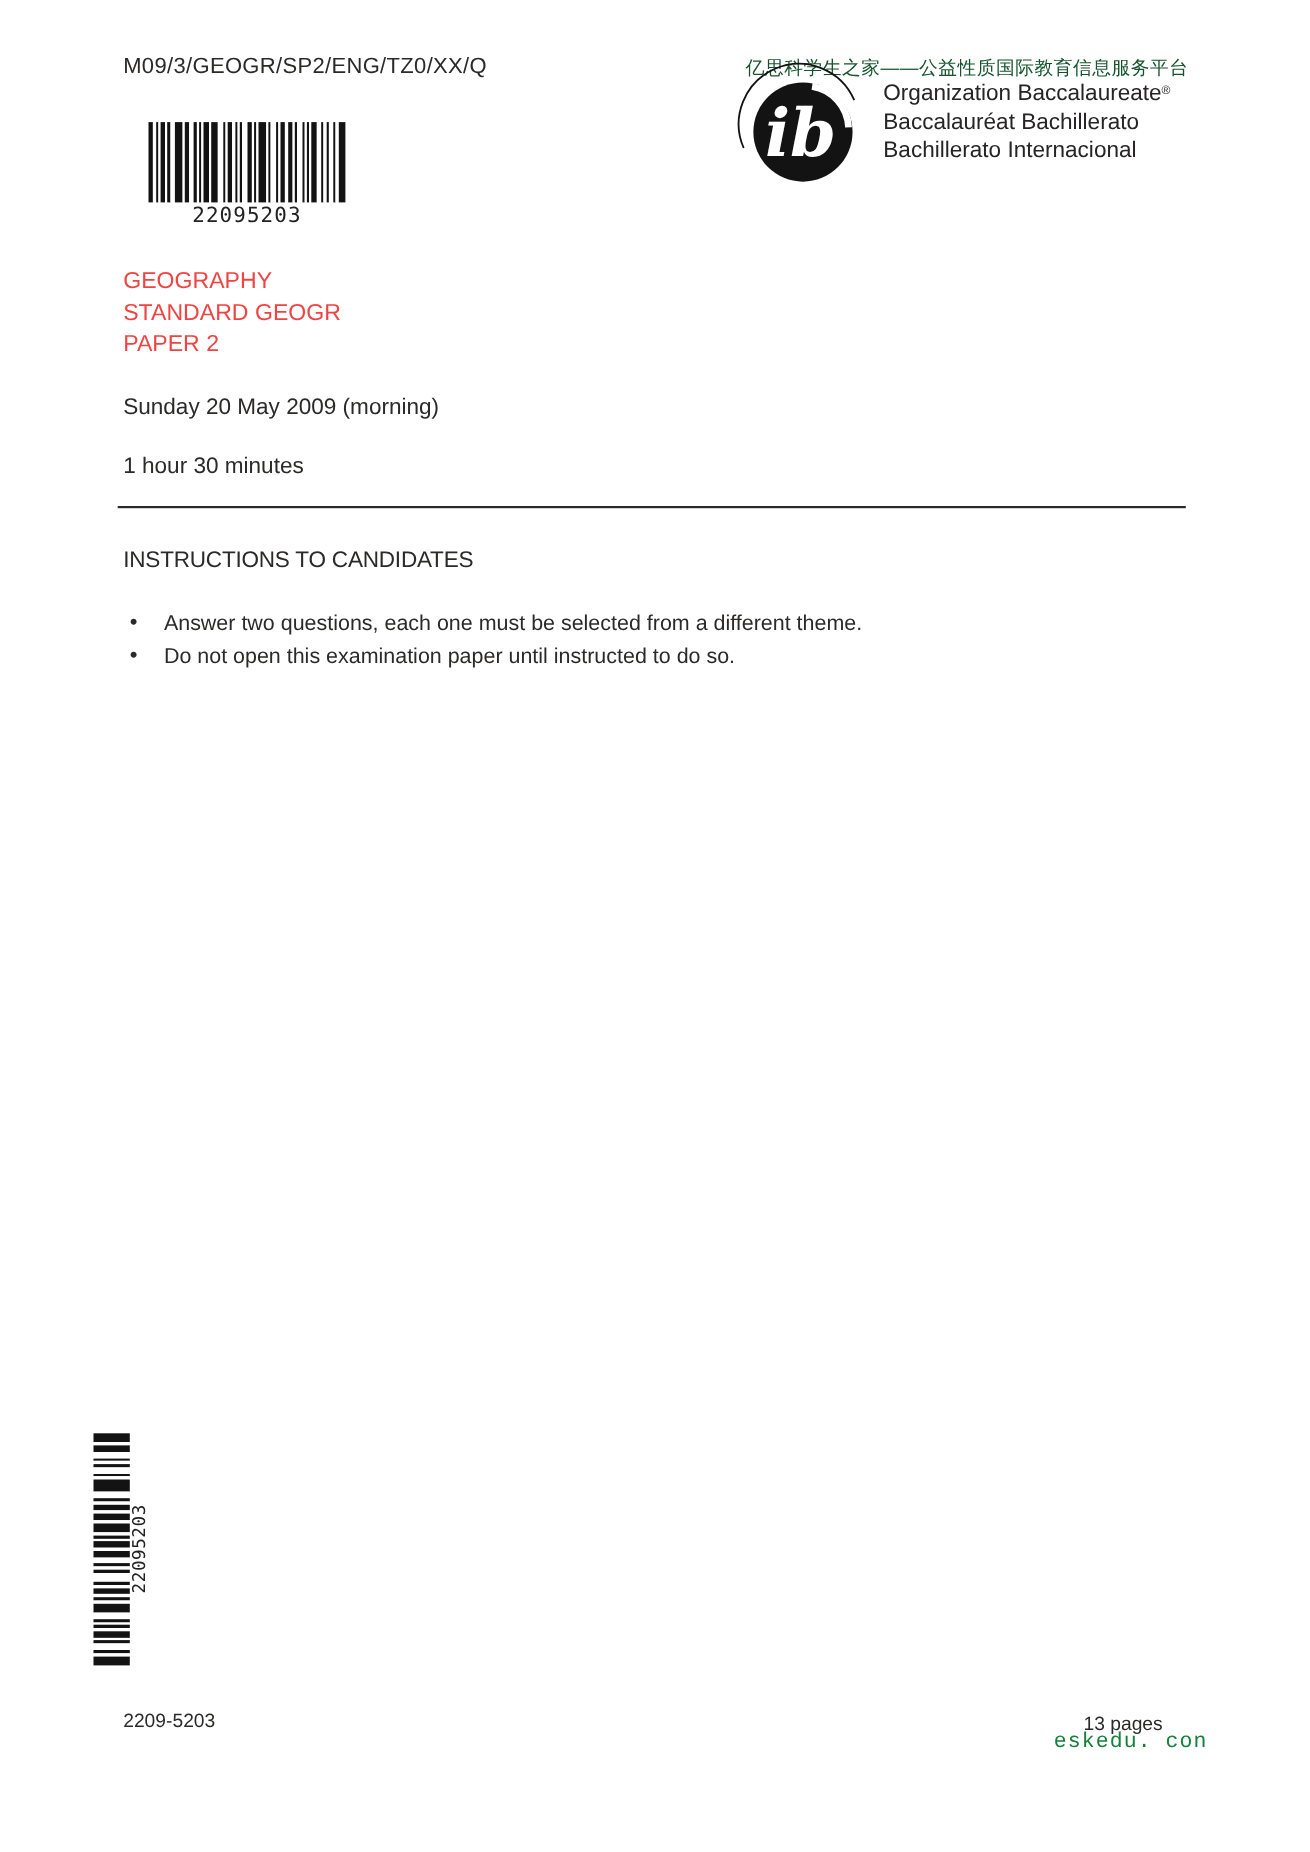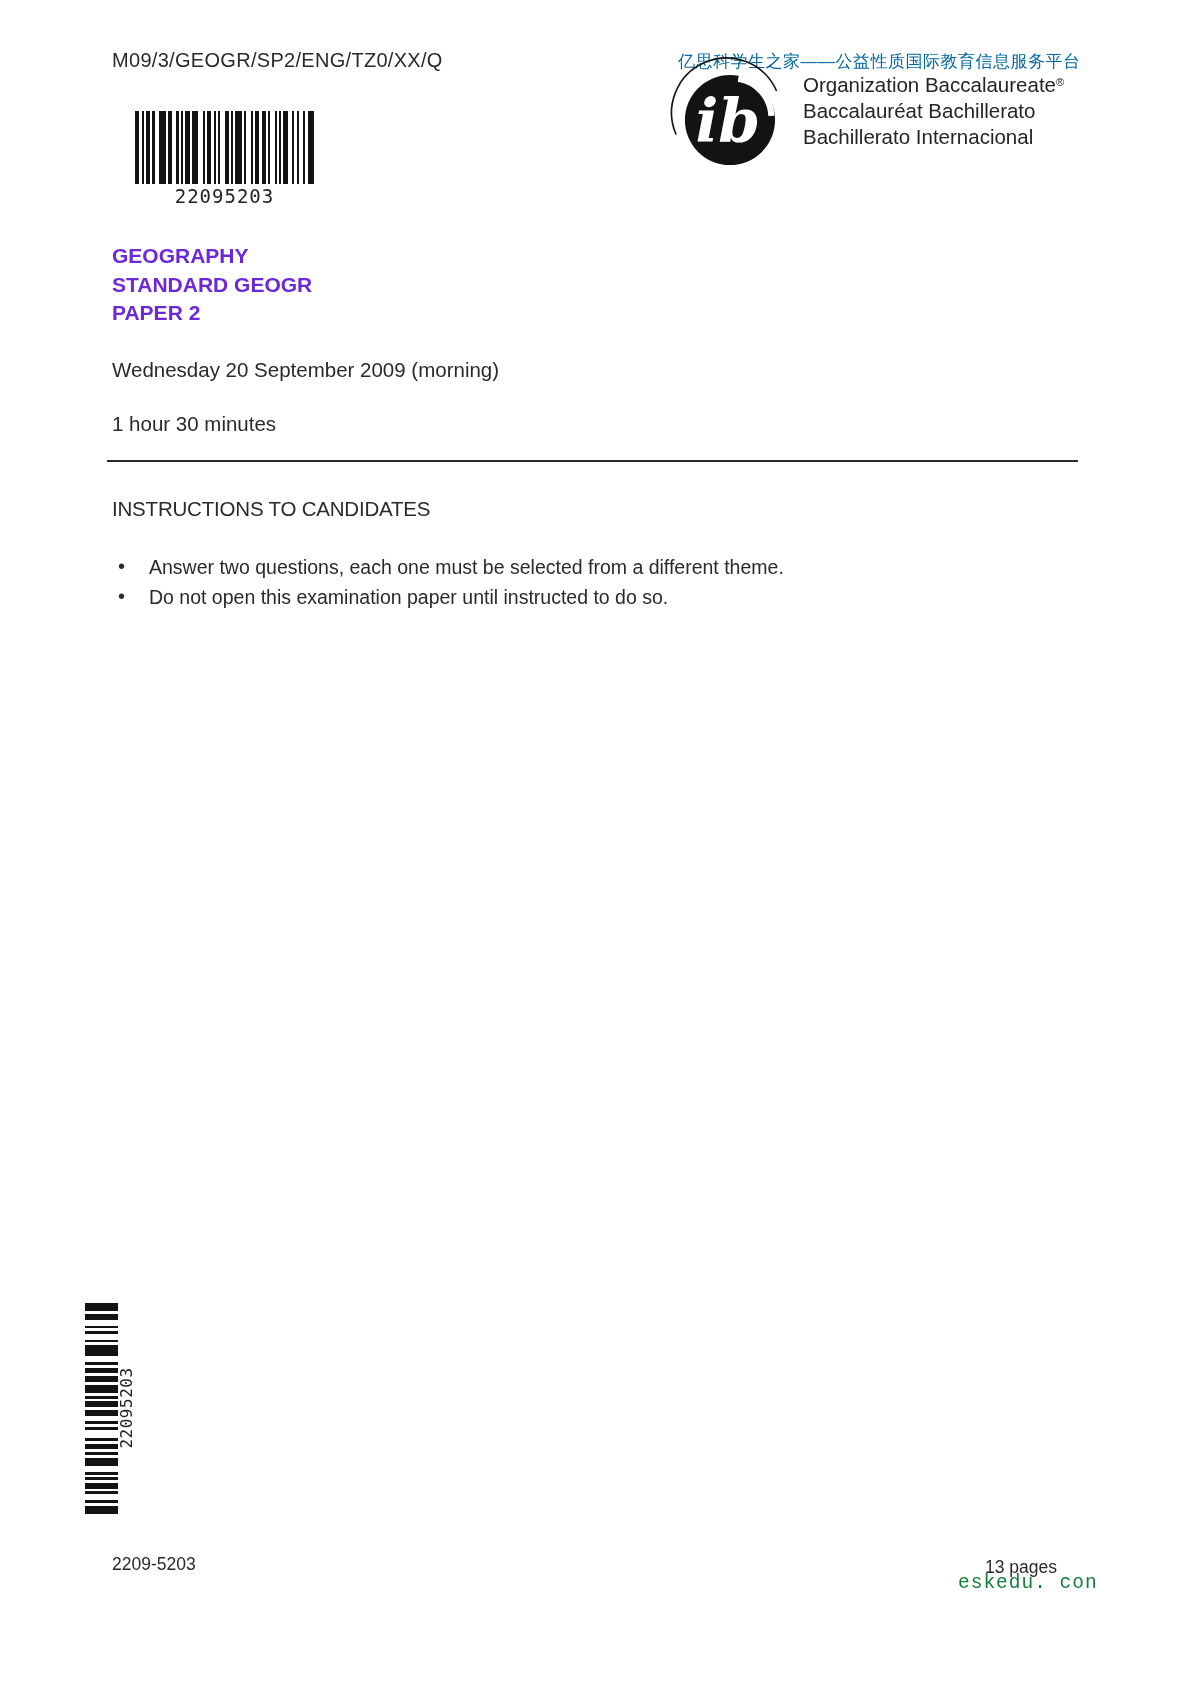--- a/index.html
+++ b/index.html
@@ -12,29 +12,29 @@
 
   
   .paper-code{left:112px;top:49px;font-size:20px;letter-spacing:.3px;color:#2b2a29;}
 
   
   .barcode-top{left:135px;top:111px;width:179px;height:73px;display:flex;flex-direction:row;}
   .barcode-top-number{left:135px;top:185px;width:179px;text-align:center;
     font-family:"DejaVu Sans Mono","Liberation Mono",monospace;font-size:19px;letter-spacing:1px;color:#222;}
 
   
-  .wm-top{left:678px;top:50px;font-size:17px;color:#0369a1;letter-spacing:.5px;white-space:nowrap;}
+  .wm-top{left:678px;top:50px;font-size:17px;color:#14532d;letter-spacing:.5px;white-space:nowrap;}
 
   
   .logo-svg{left:674px;top:62px;}
   .ib-lines{left:803px;top:70px;font-size:20.5px;line-height:25.8px;color:#262424;white-space:nowrap;}
   .ib-lines sup{font-size:11px;vertical-align:6px;}
 
   
-  .title-block{left:112px;top:242px;font-size:21px;font-weight:bold;line-height:28.6px;color:#6d28d9;}
+  .title-block{left:112px;top:242px;font-size:21px;font-weight:normal;line-height:28.6px;color:#ef4444;}
   .date-line{left:112px;top:358px;font-size:20.5px;}
   .duration{left:112px;top:412px;font-size:20.5px;}
 
   .rule{left:107px;top:460px;width:971px;height:2px;background:#2b2a29;}
 
   .instructions-heading{left:112px;top:497px;font-size:20.5px;letter-spacing:-.2px;color:#2b2a29;}
 
   .bullet-list{left:112px;top:556px;width:780px;list-style:none;margin:0;padding:0;}
   .bullet-list li{position:relative;padding-left:37px;margin-bottom:7px;font-size:19.5px;color:#2b2a29;}
   .bullet-list li::before{content:"\2022";position:absolute;left:6px;top:-1px;font-size:20px;}
@@ -132,21 +132,21 @@
   <div>Baccalauréat Bachillerato</div>
   <div>Bachillerato Internacional</div>
 </div>
 
 <div class="abs title-block">
   <div>GEOGRAPHY</div>
   <div>STANDARD GEOGR</div>
   <div>PAPER 2</div>
 </div>
 
-<div class="abs date-line">Wednesday 20 September 2009 (morning)</div>
+<div class="abs date-line">Sunday 20 May 2009 (morning)</div>
 <div class="abs duration">1 hour 30 minutes</div>
 
 <div class="abs rule"></div>
 
 <div class="abs instructions-heading">INSTRUCTIONS TO CANDIDATES</div>
 
 <ul class="abs bullet-list">
   <li>Answer two questions, each one must be selected from a different theme.</li>
   <li>Do not open this examination paper until instructed to do so.</li>
 </ul>

